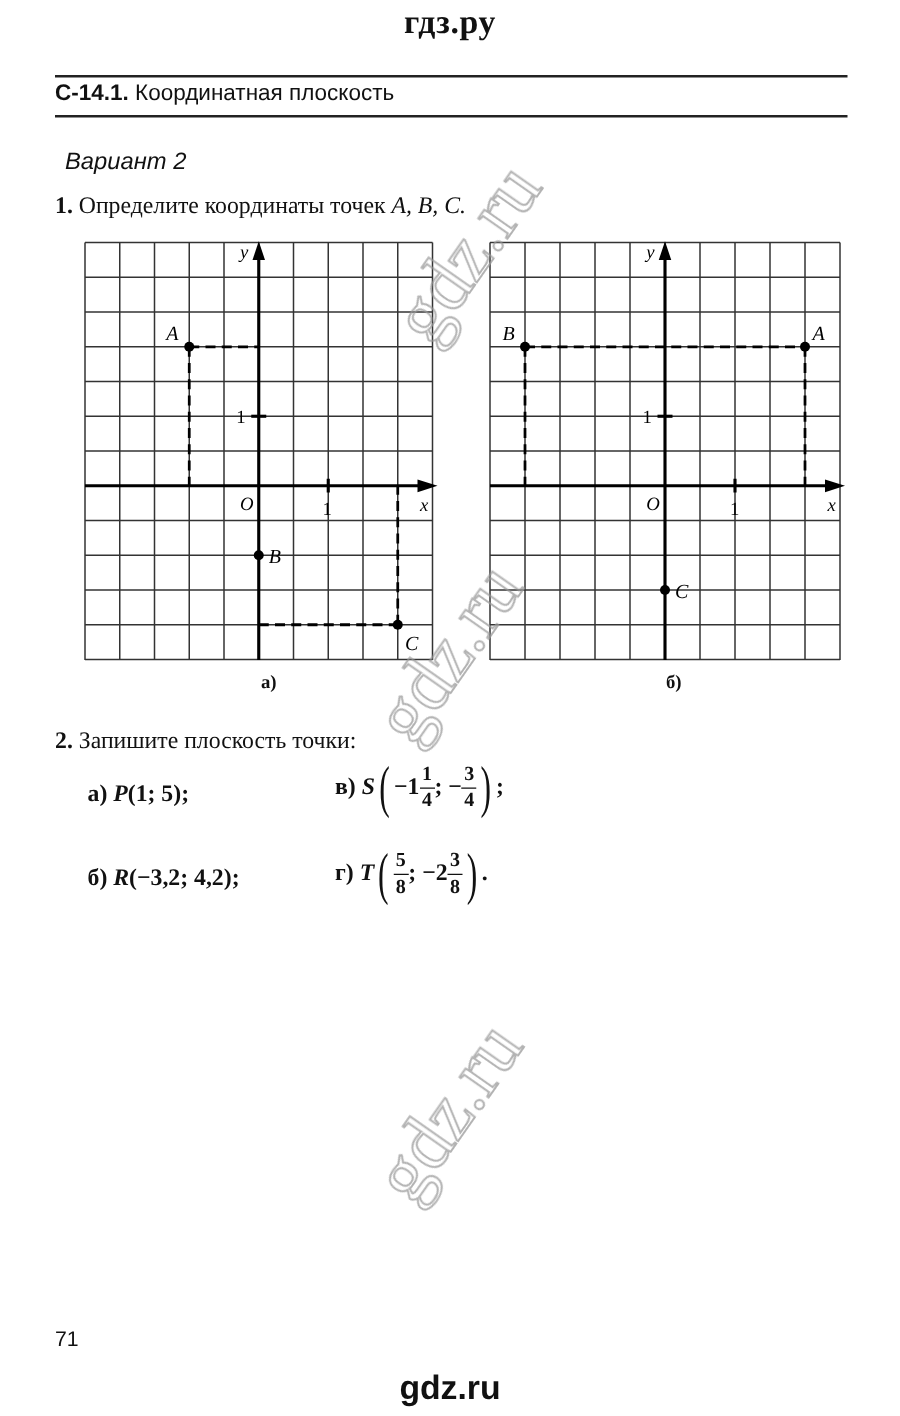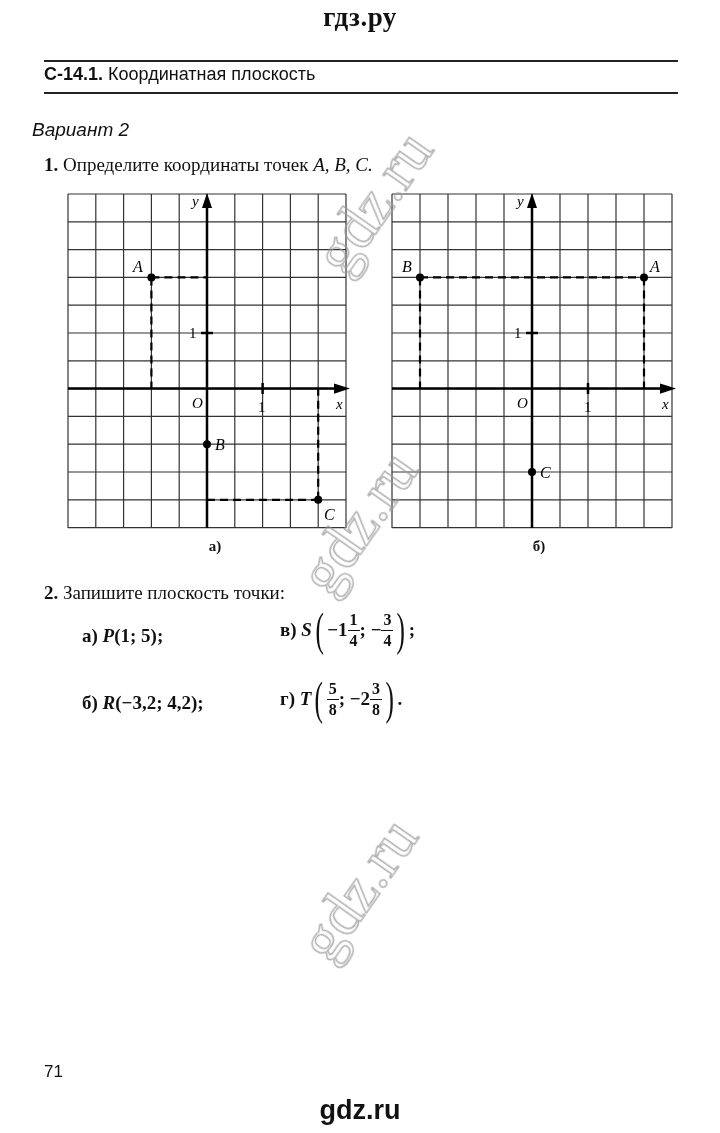--- a/index.html
+++ b/index.html
@@ -2,26 +2,26 @@
 <html><head>
 <meta charset="utf-8">
 <style>
   html, body { margin: 0; padding: 0; background: #ffffff; }
   body { width: 720px; height: 1133px; position: relative; overflow: hidden; color: #111; }
   .abs { position: absolute; }
   .site-top { left: 0; width: 720px; top: 2px; text-align: center; font-family: Liberation Serif, serif; font-weight: bold; font-size: 27px; letter-spacing: 0.5px; }
   .rule { left: 44px; width: 634px; height: 0; border-top: 2px solid #222; }
   .section-title { left: 44px; top: 64px; font-family: "Liberation Sans", sans-serif; font-size: 18px; }
   .section-title b { font-weight: bold; }
-  .variant { left: 32px; top: 119px; font-family: "Liberation Sans", sans-serif; font-style: italic; font-size: 19px; }
+  .variant { left: 52px; top: 119px; font-family: "Liberation Sans", sans-serif; font-style: italic; font-size: 19px; }
   .task { font-family: "Liberation Serif", serif; font-size: 19px; }
   .task b { font-weight: bold; }
   .task i { font-style: italic; }
   .caption { font-family: "Liberation Serif", serif; font-size: 15px; font-weight: bold; }
-  .answers { font-family: "Liberation Serif", serif; font-size: 19px; font-weight: bold; margin-left: 12px; }
+  .answers { font-family: "Liberation Serif", serif; font-size: 19px; font-weight: bold; }
   .answers i { font-style: italic; }
   .frac { display: inline-block; vertical-align: middle; text-align: center; font-size: 16px; line-height: 1; }
   .frac .num { display: block; border-bottom: 1.5px solid #111; padding: 0 2px 2px; }
   .frac .den { display: block; padding: 2px 2px 0; }
   .paren { font-weight: normal; font-size: 46px; transform: scaleX(0.55); display: inline-block; vertical-align: middle; line-height: 1; }
   .page-num { left: 44px; top: 1062px; font-family: "Liberation Sans", sans-serif; font-size: 17px; }
   .site-bottom { left: 0; width: 720px; top: 1095px; text-align: center; font-family: "Liberation Sans", sans-serif; font-weight: bold; font-size: 27px; }
   svg text { font-family: "Liberation Serif", serif; }
 </style>
 </head>

